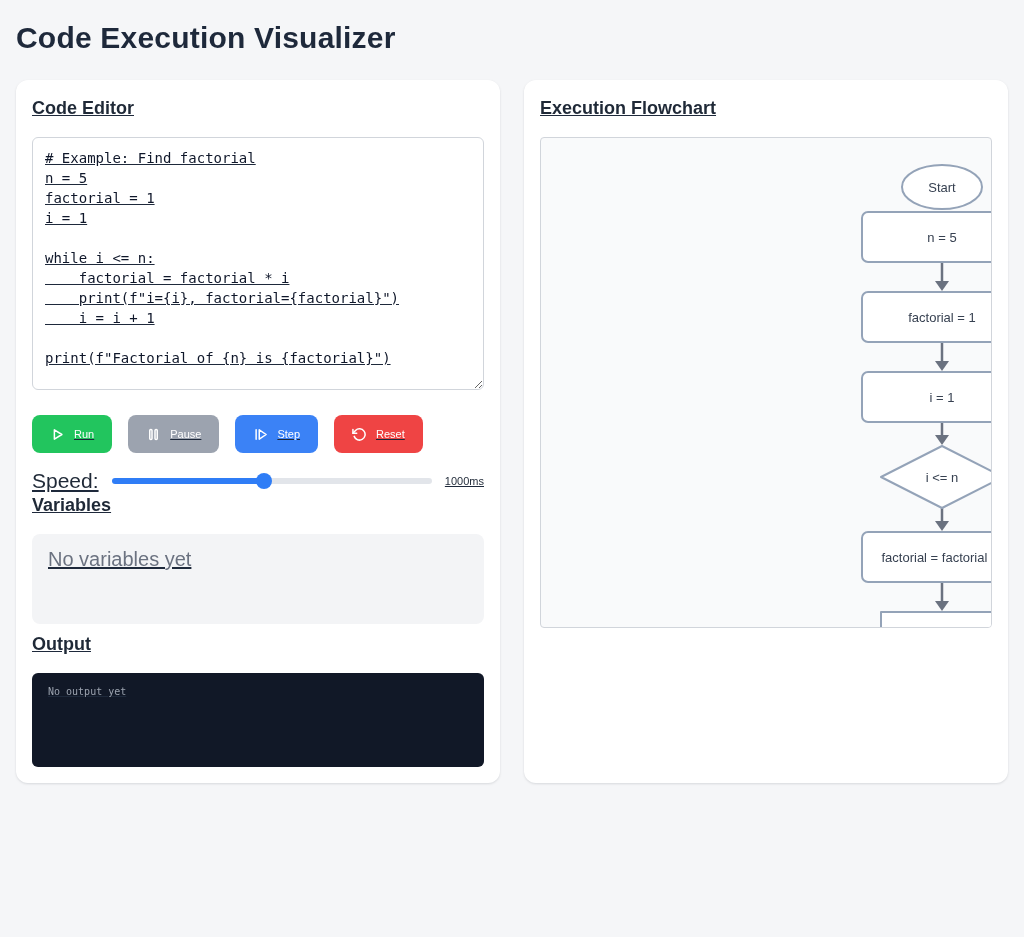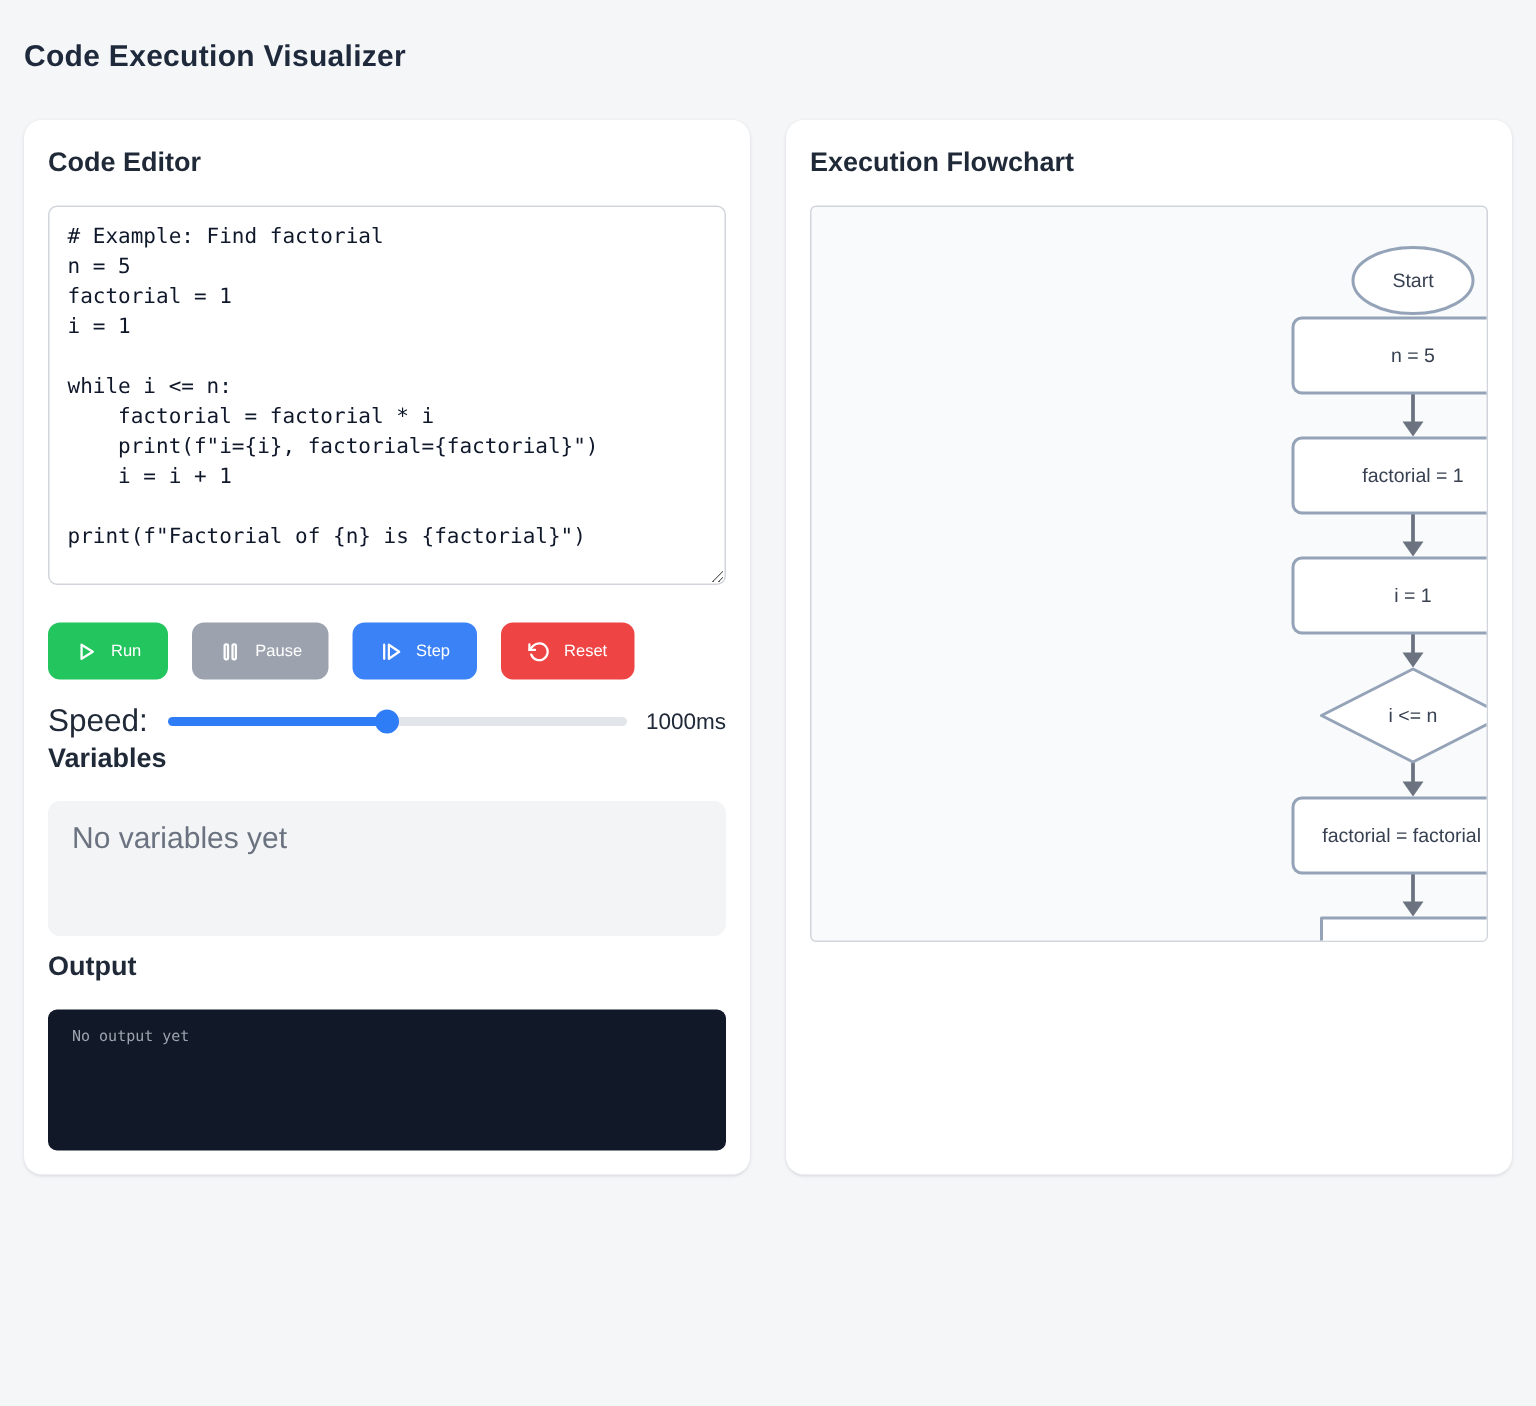--- a/index.html
+++ b/index.html
@@ -13,24 +13,24 @@
   }
   *{box-sizing:border-box; margin:0; padding:0;}
   html,body{width:1024px; min-height:937px;}
   body{
     background:var(--page-bg);
     font-family:"Liberation Sans", sans-serif;
     color:var(--ink);
     padding:16px;
   }
   .page-title{
-    font-size:20px; line-height:36px; font-weight:700; color:var(--ink);
+    font-size:30px; line-height:36px; font-weight:700; color:var(--ink);
     margin:4px 0 24px 0; letter-spacing:.2px;
   }
-  .columns{ display:grid; grid-template-columns:1fr 1fr; gap:24px; align-items:stretch;}
+  .columns{ display:grid; grid-template-columns:1fr 1fr; gap:24px; align-items:stretch;text-decoration:underline;}
   .card{
     background:var(--card-bg); border-radius:12px; padding:16px;
     box-shadow:0 1px 3px rgba(15,23,42,.08), 0 1px 2px rgba(15,23,42,.05);
   }
   h2{ font-size:18px; line-height:24px; font-weight:700; color:var(--heading); margin:0 0 17px 0;}
   h2.spaced-top{ }
 
   
   .code-textarea{
     display:block; width:100%; height:253px; resize:both;
@@ -48,21 +48,21 @@
   }
   .btn svg{ display:block; }
   .btn-run{ background:var(--run); }
   .btn-pause{ background:var(--pause); }
   .btn-step{ background:var(--step); }
   .btn-reset{ background:var(--reset); }
 
   
   .speed-row{ display:flex; align-items:center; margin-top:16px; }
   .speed-label{ font-size:21px; color:var(--heading); }
-  .speed-value{ font-size:15px; color:var(--heading); }
+  .speed-value{ font-size:11px; color:var(--heading); }
   input[type=range].speed-slider{
     -webkit-appearance:none; appearance:none;
     flex:1; margin:0 13px; height:6px; border-radius:3px;
     background:var(--slider-track); outline:none;
   }
   input[type=range].speed-slider::-webkit-slider-thumb{
     -webkit-appearance:none; appearance:none;
     width:16px; height:16px; border-radius:50%;
     background:var(--slider-fill); border:none; cursor:pointer;
   }

